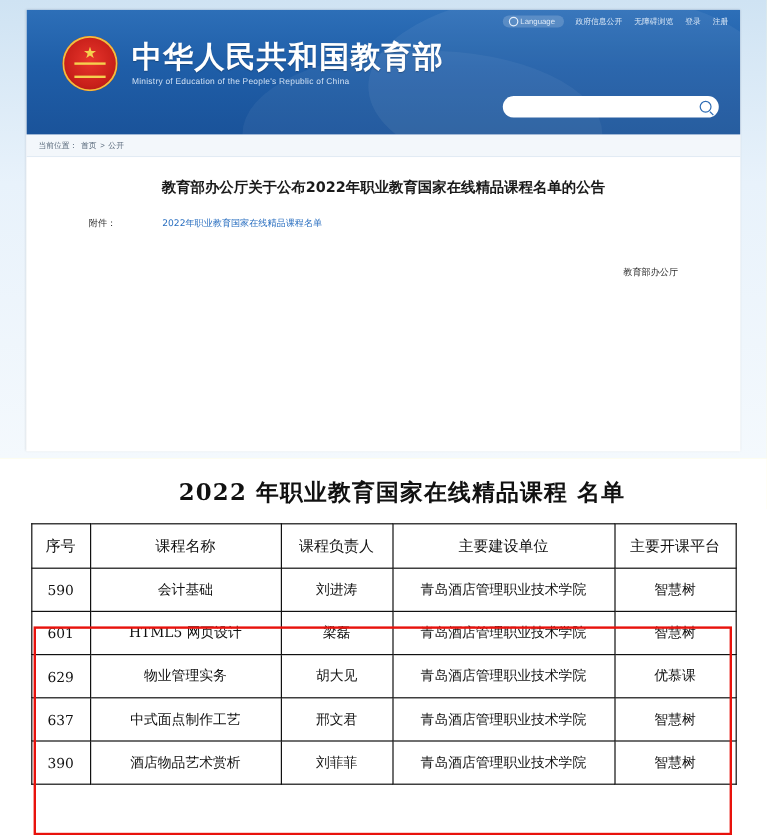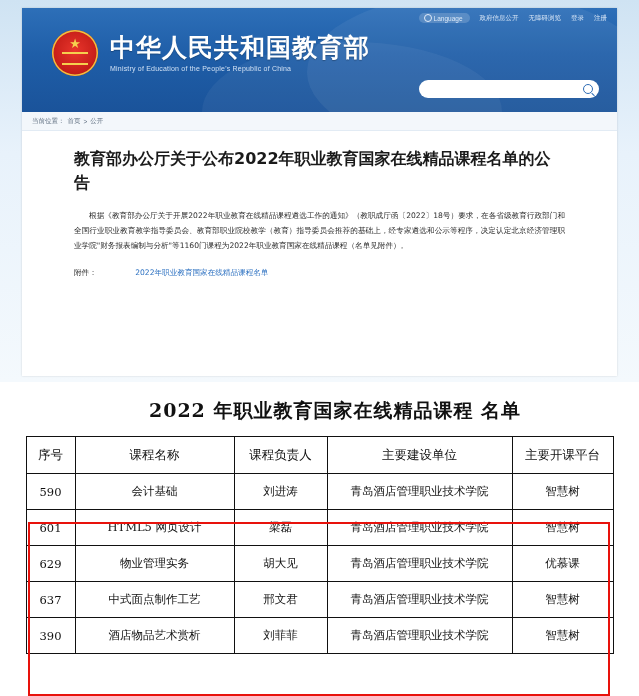--- a/index.html
+++ b/index.html
@@ -179,22 +179,23 @@
   }
   .breadcrumb a { color: #5b6b7d; text-decoration: none; }
 
   .doc-body {
     padding: 16px 52px 0 52px;
     background: #ffffff;
     height: 246px;
     box-sizing: border-box;
   }
   .doc-title {
+    text-align: center;
     font-family: "DejaVu Sans", "Liberation Sans", sans-serif;
-    font-size: 16px;
+    font-size: 12px;
     font-weight: bold;
     color: #1a1a1a;
     line-height: 1.5;
     margin-bottom: 14px;
   }
   .doc-para {
     font-family: "DejaVu Sans", "Liberation Sans", sans-serif;
     font-size: 7.6px;
     color: #2c2c2c;
     line-height: 1.95;
@@ -322,26 +323,26 @@
 
       <div class="breadcrumb">
         <span>当前位置：</span>
         <a href="#">首页</a>
         <span>&gt;</span>
         <a href="#">公开</a>
       </div>
 
       <div class="doc-body">
         <div class="doc-title">教育部办公厅关于公布2022年职业教育国家在线精品课程名单的公告</div>
-        <div class="doc-para">根据《教育部办公厅关于开展2022年职业教育在线精品课程遴选工作的通知》（教职成厅函〔2022〕18号）要求，在各省级教育行政部门和全国行业职业教育教学指导委员会、教育部职业院校教学（教育）指导委员会推荐的基础上，经专家遴选和公示等程序，决定认定北京经济管理职业学院"财务报表编制与分析"等1160门课程为2022年职业教育国家在线精品课程（名单见附件）。</div>
         <div class="doc-attach">
           <span>附件：</span>
           <a href="#" class="link">2022年职业教育国家在线精品课程名单</a>
         </div>
         <div class="doc-sign">
+          <div>教育部办公厅</div>
         </div>
       </div>
 
     </div>
   </div>
 
   <div class="list-region">
     <div class="list-title">2022 年职业教育国家在线精品课程 名单</div>
 
     <table class="course-table">

